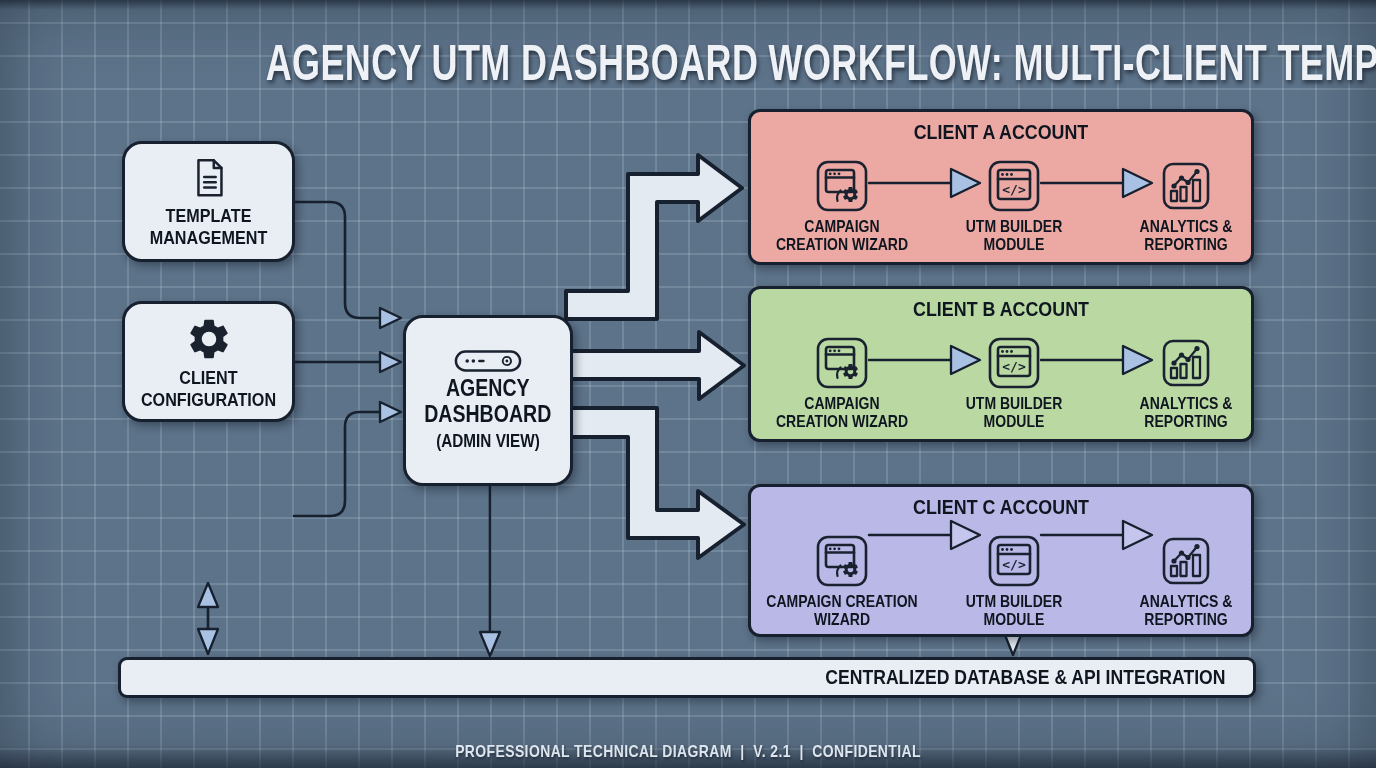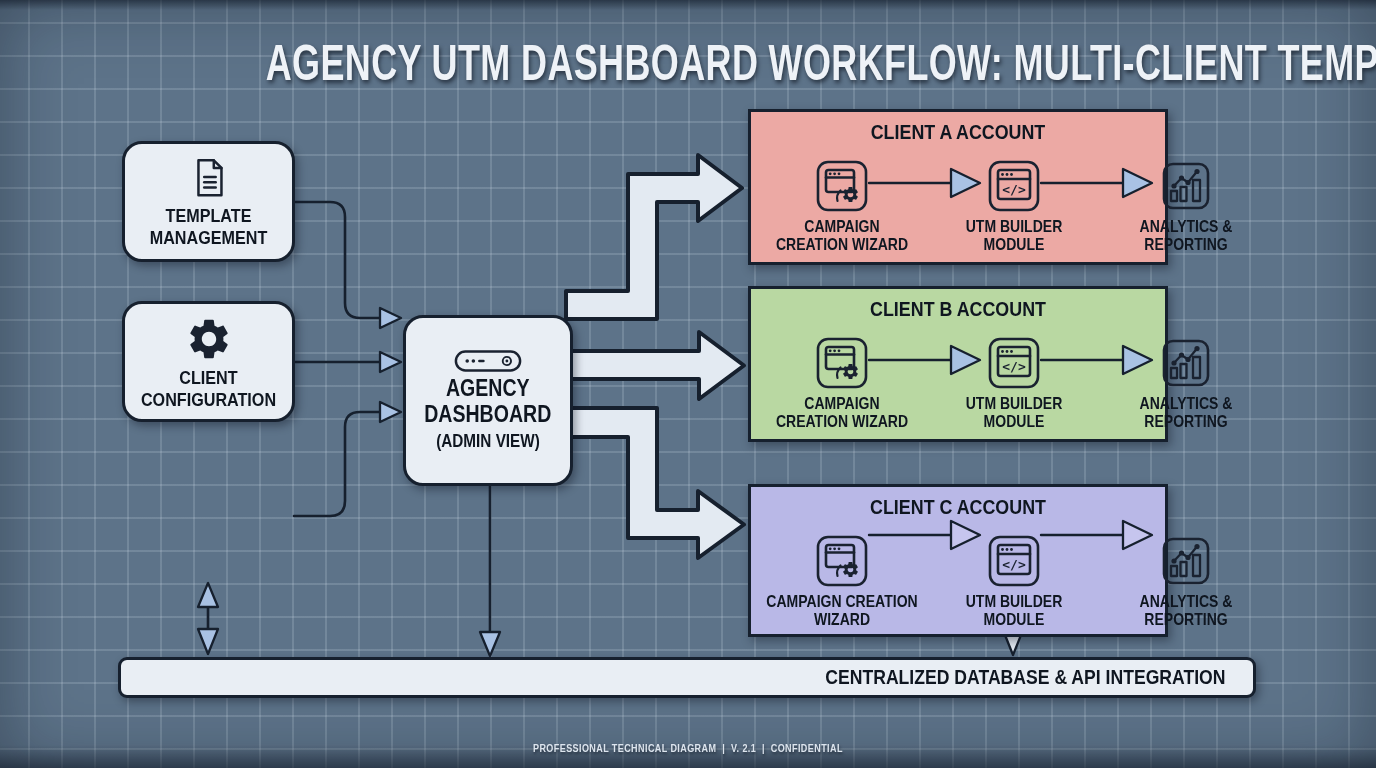--- a/index.html
+++ b/index.html
@@ -32,37 +32,37 @@
   .src{left:122px;width:173px;height:121px;border-radius:20px;padding-top:11px;}
   .src svg{display:block;margin:0 auto;}
   .lbl{margin-top:4px;font-size:19px;font-weight:bold;line-height:1.14;transform:scaleX(.85);transform-origin:center;}
   .ln{display:block;}
   .dash{
     left:403px;top:279px;width:170px;height:171px;border-radius:20px;
     display:flex;flex-direction:column;align-items:center;justify-content:center;gap:3px;margin-top:36px;
   }
   .dash .lbl1{font-size:23px;font-weight:bold;line-height:1.12;transform:scaleX(.85);}
   .dash .lbl2{font-size:18px;font-weight:bold;margin-top:1px;transform:scaleX(.85);}
-  .client{left:748px;width:420px;border-radius:0;}
+  .client{left:748px;width:506px;border-radius:12px;}
   .client-title{margin-top:8px;font-size:21px;font-weight:bold;transform:scaleX(.85);transform-origin:center;}
   .module{position:absolute;top:46px;text-align:center;}
   .module svg{display:block;margin:0 auto;}
   .mlbl{margin-top:3px;font-size:16.5px;font-weight:bold;line-height:1.12;transform:scaleX(.85);transform-origin:center;}
   .m1{left:11px;width:160px;}
   .m2{left:183px;width:160px;}
   .m3{left:355px;width:160px;}
   .m1w{left:1px;width:180px;}
   .dbbar{
     left:118px;top:657px;width:1138px;height:41px;border-radius:9px;
     display:flex;align-items:center;justify-content:flex-end;
   }
   .dbbar span{font-size:20px;font-weight:bold;transform:scaleX(.88);white-space:nowrap;}
   .footer{
     position:absolute;top:742px;left:0;width:100%;text-align:center;z-index:2;
-    font-size:11px;font-weight:bold;color:#dde5ee;letter-spacing:.5px;
+    font-size:17px;font-weight:bold;color:#dde5ee;letter-spacing:.5px;
     text-shadow:1px 2px 3px rgba(8,14,24,.5);white-space:pre;
   }
   .footer span{display:inline-block;transform:scaleX(.82);white-space:pre;}
   
   .ol{stroke:#1a2230;fill:none;stroke-width:2.6;stroke-linecap:round;stroke-linejoin:round;}
   .fl{fill:#1a2230;stroke:none;}
   .cline{stroke:#16202e;stroke-width:2.6;fill:none;stroke-linecap:round;}
   .head{stroke:#16202e;stroke-width:2.3;stroke-linejoin:round;}
   .block{stroke:#16202e;stroke-width:4;stroke-linejoin:round;}
   .ctext{font-family:"DejaVu Sans Mono",monospace;font-weight:bold;font-size:13px;fill:#1a2230;}

